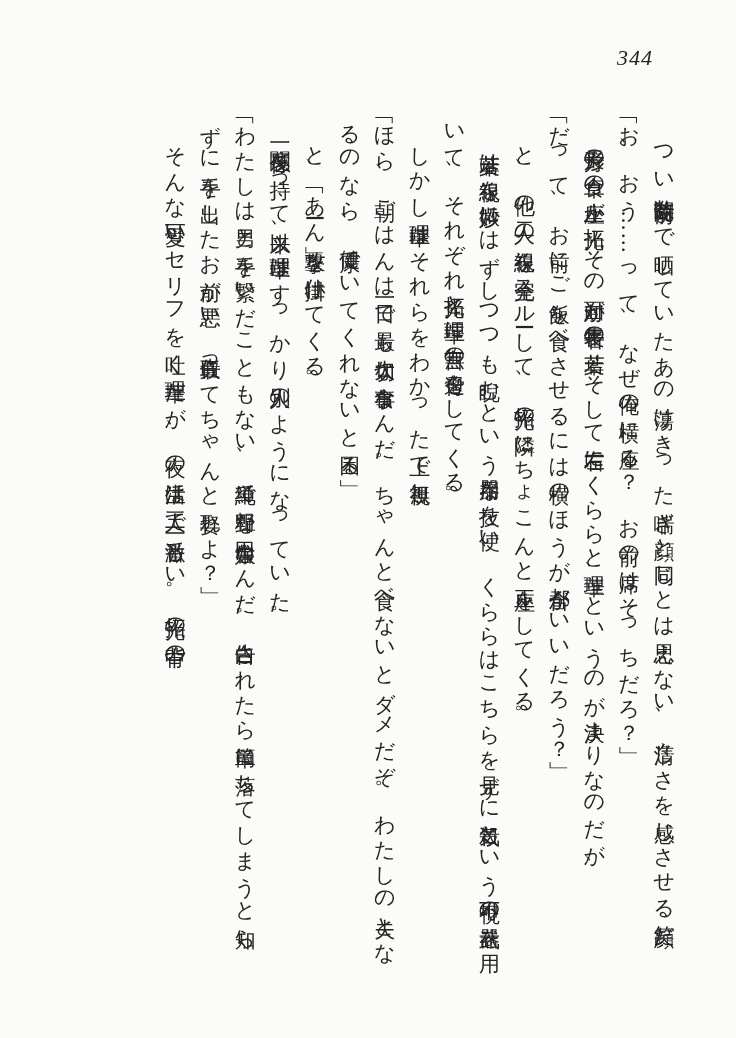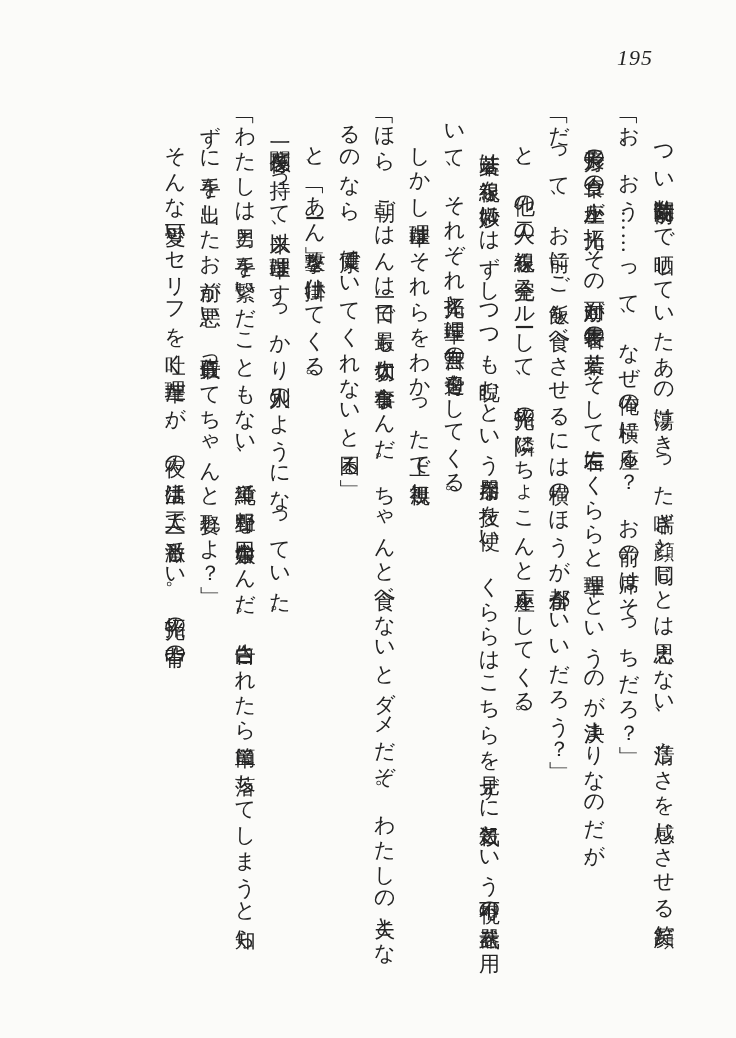--- a/index.html
+++ b/index.html
@@ -52,21 +52,21 @@
   .tight-b {            
     text-indent: 28px;
     letter-spacing: 0.7px;
   }
 </style>
 </head>
 <body>
 
 <div class="page">
 
-  <div class="page-number">195</div>
+  <div class="page-number">344</div>
 
   <div class="text-block">
     <p class="para indent">つい数時間前まで晒していたあの蕩けきった喘ぎ顔と同じとは思えない、清々しさを感じさせる笑顔だ。</p>
     <p class="para">「お、おう……って、なぜ俺の横に座る？　お前の席はそっちだろ？」</p>
     <p class="para tight-a">長方形の食卓の上座が拓光、その対面が年長者の若葉、そして左右にくららと理華、というのが決まりなのだが、</p>
     <p class="para">「だって、お前にご飯を食べさせるには横のほうが都合がいいだろう？」</p>
     <p class="para indent">と、他の二人の視線を完全スルーして、拓光の隣にちょこんと正座をしてくる。</p>
     <p class="para tight-b">若葉は視線を微妙にはずしつつも睨むという器用な技を使い、くららはこちらを見ずに殺気という不可視の武器を用いて、それぞれ拓光と理華に無言の脅迫をしてくる。</p>
     <p class="para indent">しかし理華はそれらをわかった上で無視し、</p>
     <p class="para">「ほら、朝ごはんは一日で最も大切な食事なんだ。ちゃんと食べないとダメだぞ。わたしの夫となるのなら、健康でいてくれないと困る」</p>

